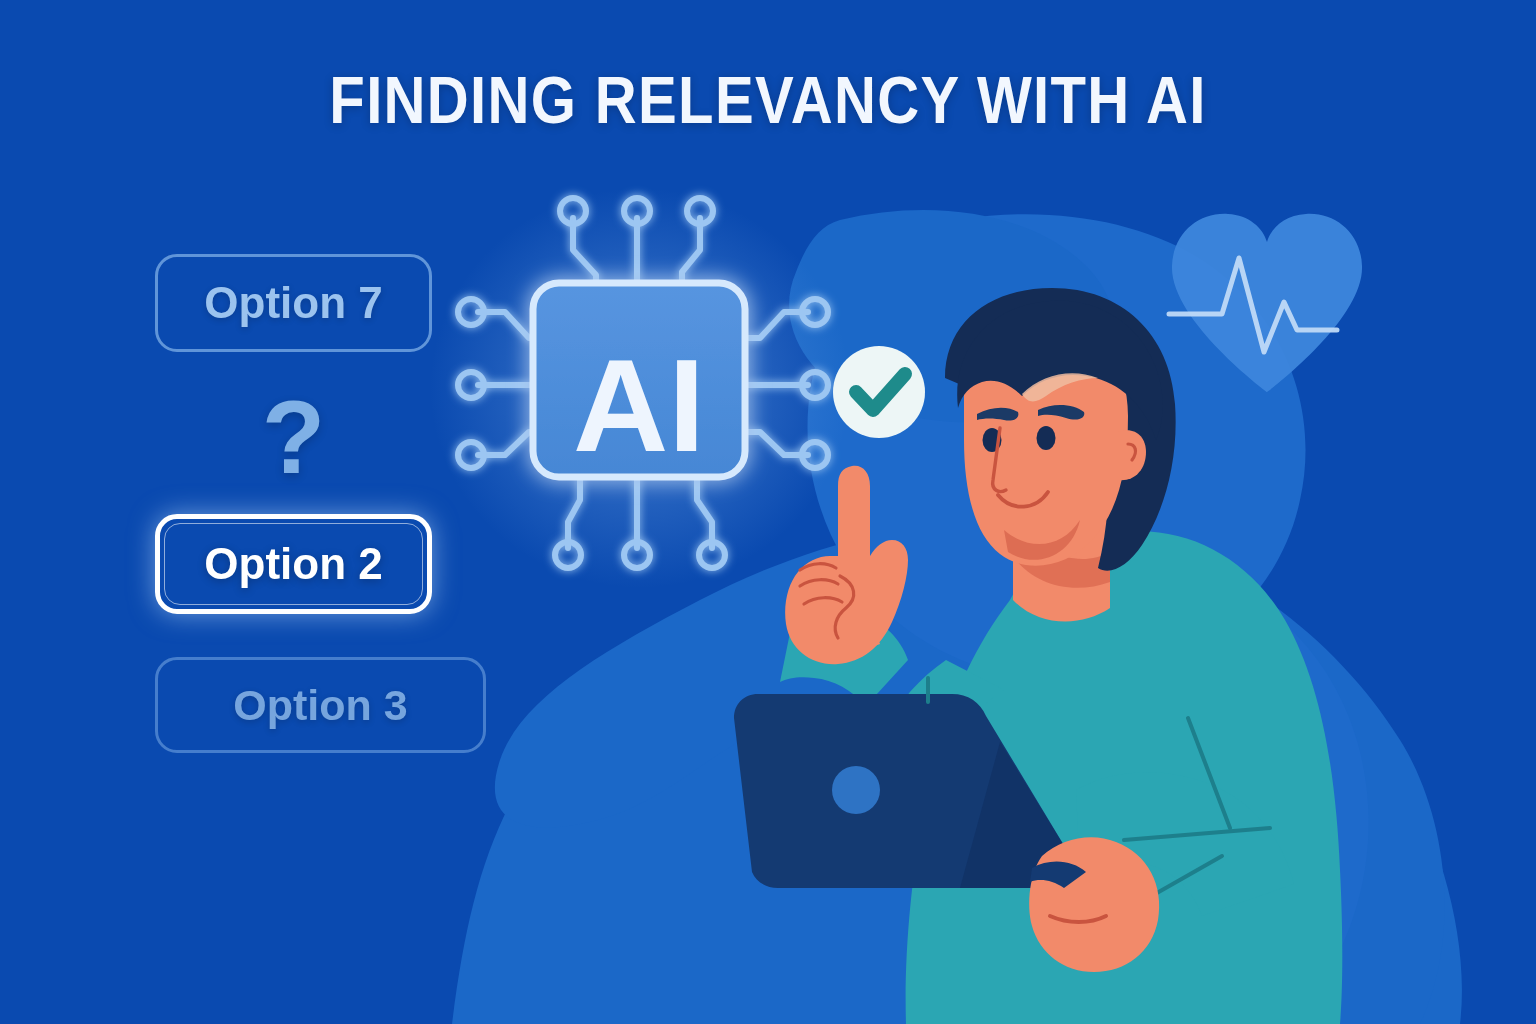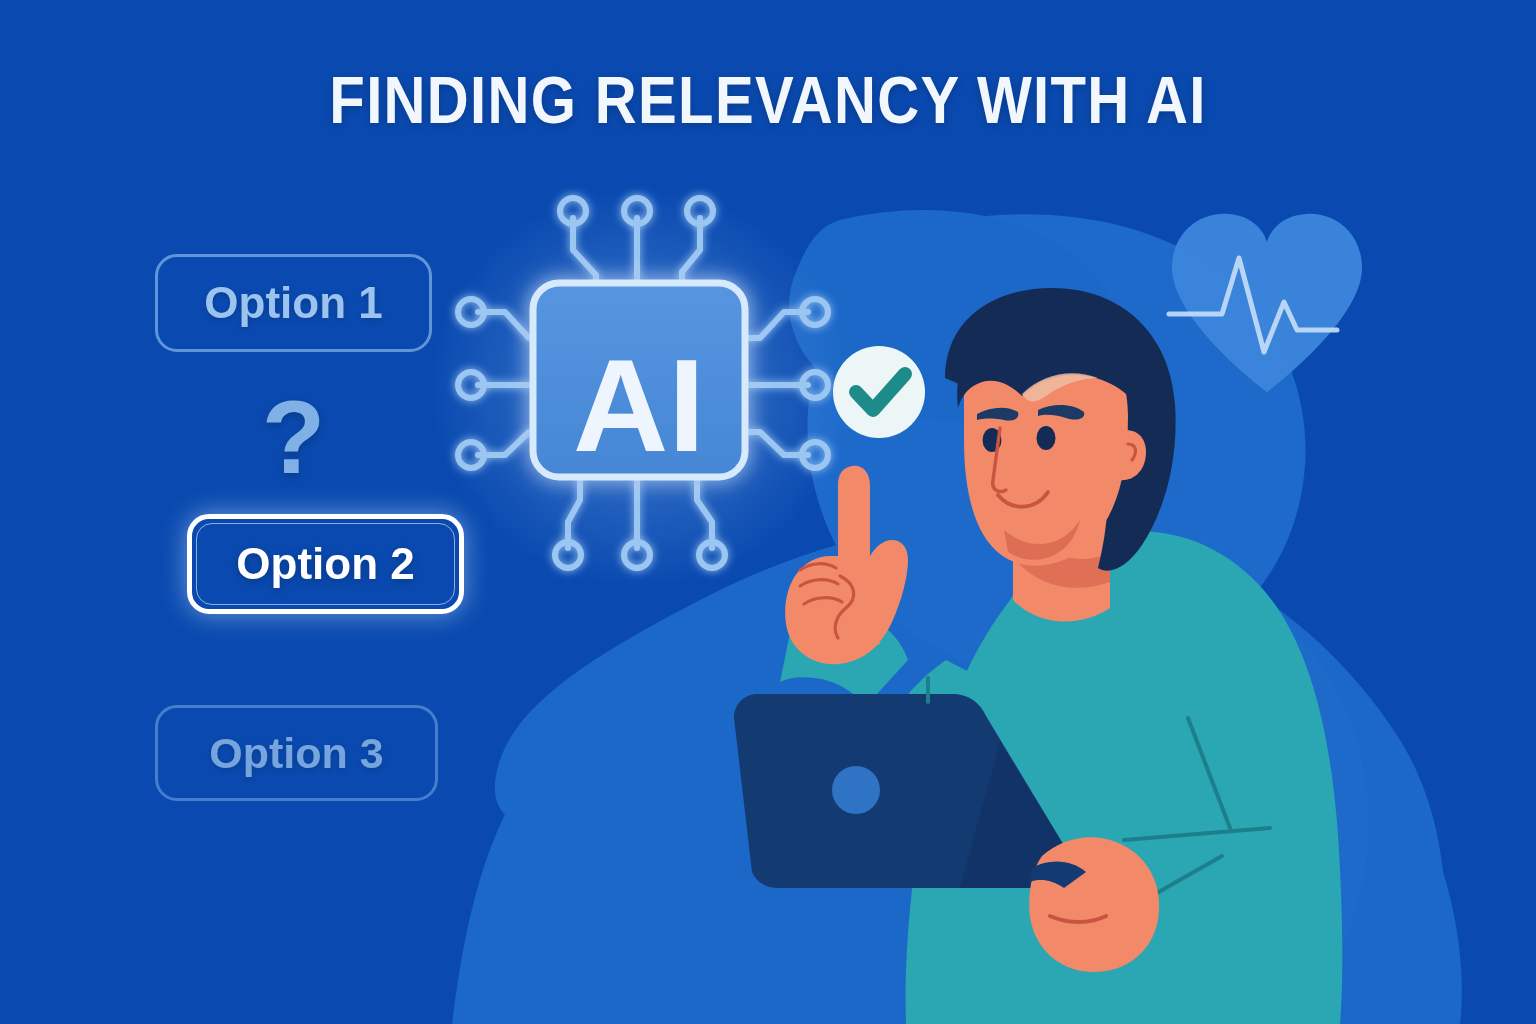--- a/index.html
+++ b/index.html
@@ -63,22 +63,22 @@
   .option.active::after {
     content:"";
     position:absolute;
     inset:4px;
     border:1.5px solid rgba(255,255,255,0.55);
     border-radius:16px;
     pointer-events:none;
   }
 
   #opt1 { left:155px; top:254px; width:277px; height:98px; font-size:44px; }
-  #opt2 { left:155px; top:514px; width:277px; height:100px; font-size:44px;margin-left:32px; }
-  #opt3 { left:155px; top:657px; width:283px; height:96px; font-size:43px;margin-top:48px; }
+  #opt2 { left:155px; top:514px; width:277px; height:100px; font-size:44px; }
+  #opt3 { left:155px; top:657px; width:331px; height:96px; font-size:43px; }
 
   .qmark {
     position:absolute;
     left:155px; top:378px; width:277px; height:118px;
     display:flex; align-items:center; justify-content:center;
     color:#7FB0E6;
     font-size:104px;
     font-weight:700;
     line-height:1;
     text-shadow:0 3px 10px rgba(0,0,0,0.20);
@@ -370,21 +370,21 @@
   <svg class="layer" viewBox="0 0 1536 1024" style="z-index:5;">
     <circle cx="879" cy="392" r="46" fill="#EDF6F6"></circle>
     <polyline points="856,392 873,410 905,374" fill="none" stroke="#1E8B8B" stroke-width="14" stroke-linecap="round" stroke-linejoin="round"></polyline>
   </svg>
 
   <div class="ui-layer">
 
     <div class="title">FINDING RELEVANCY WITH AI</div>
 
     <div class="option dim" id="opt1">
-      <span class="label">Option 1</span>
+      <span class="label">Option 7</span>
     </div>
 
     <div class="qmark">?</div>
 
     <div class="option active" id="opt2">
       <span class="label">Option 2</span>
     </div>
 
     <div class="option dim faint" id="opt3">
       <span class="label">Option 3</span>

